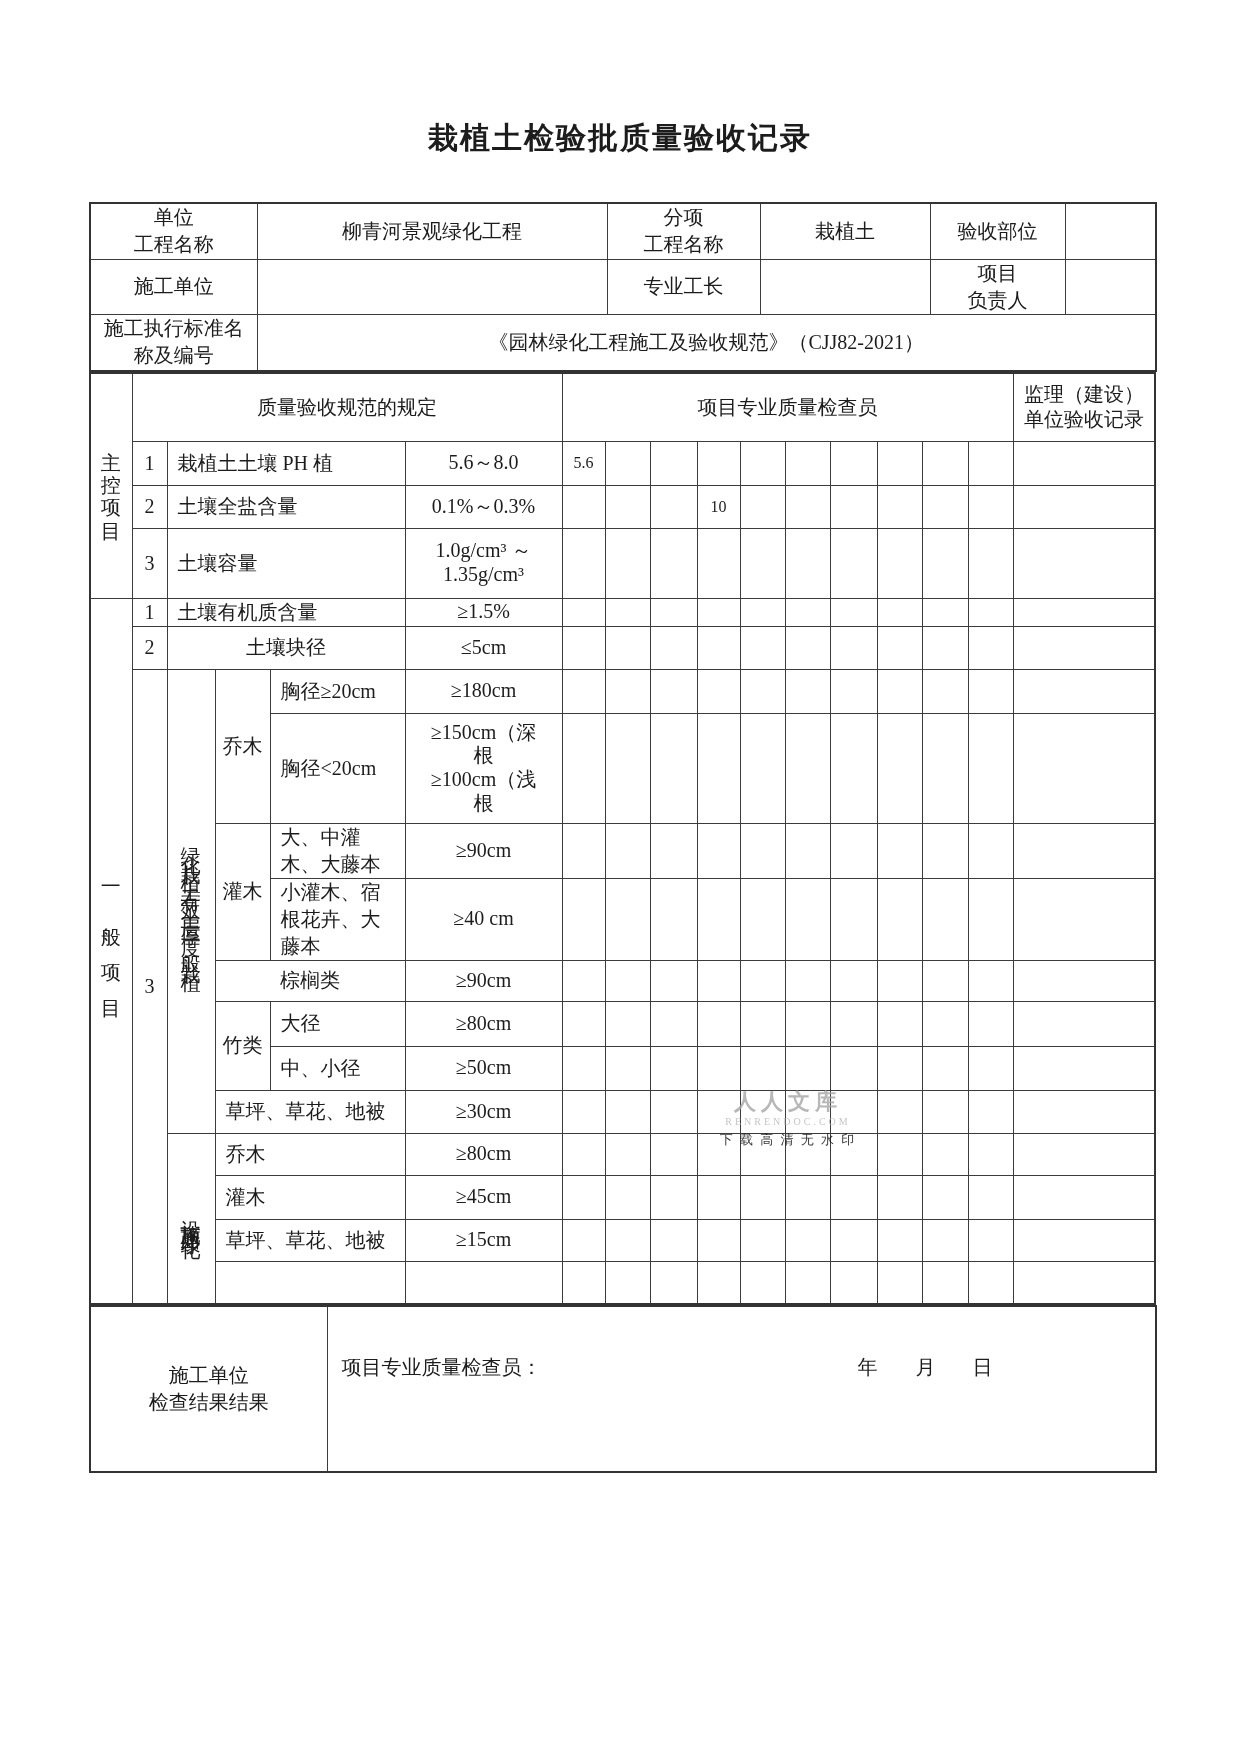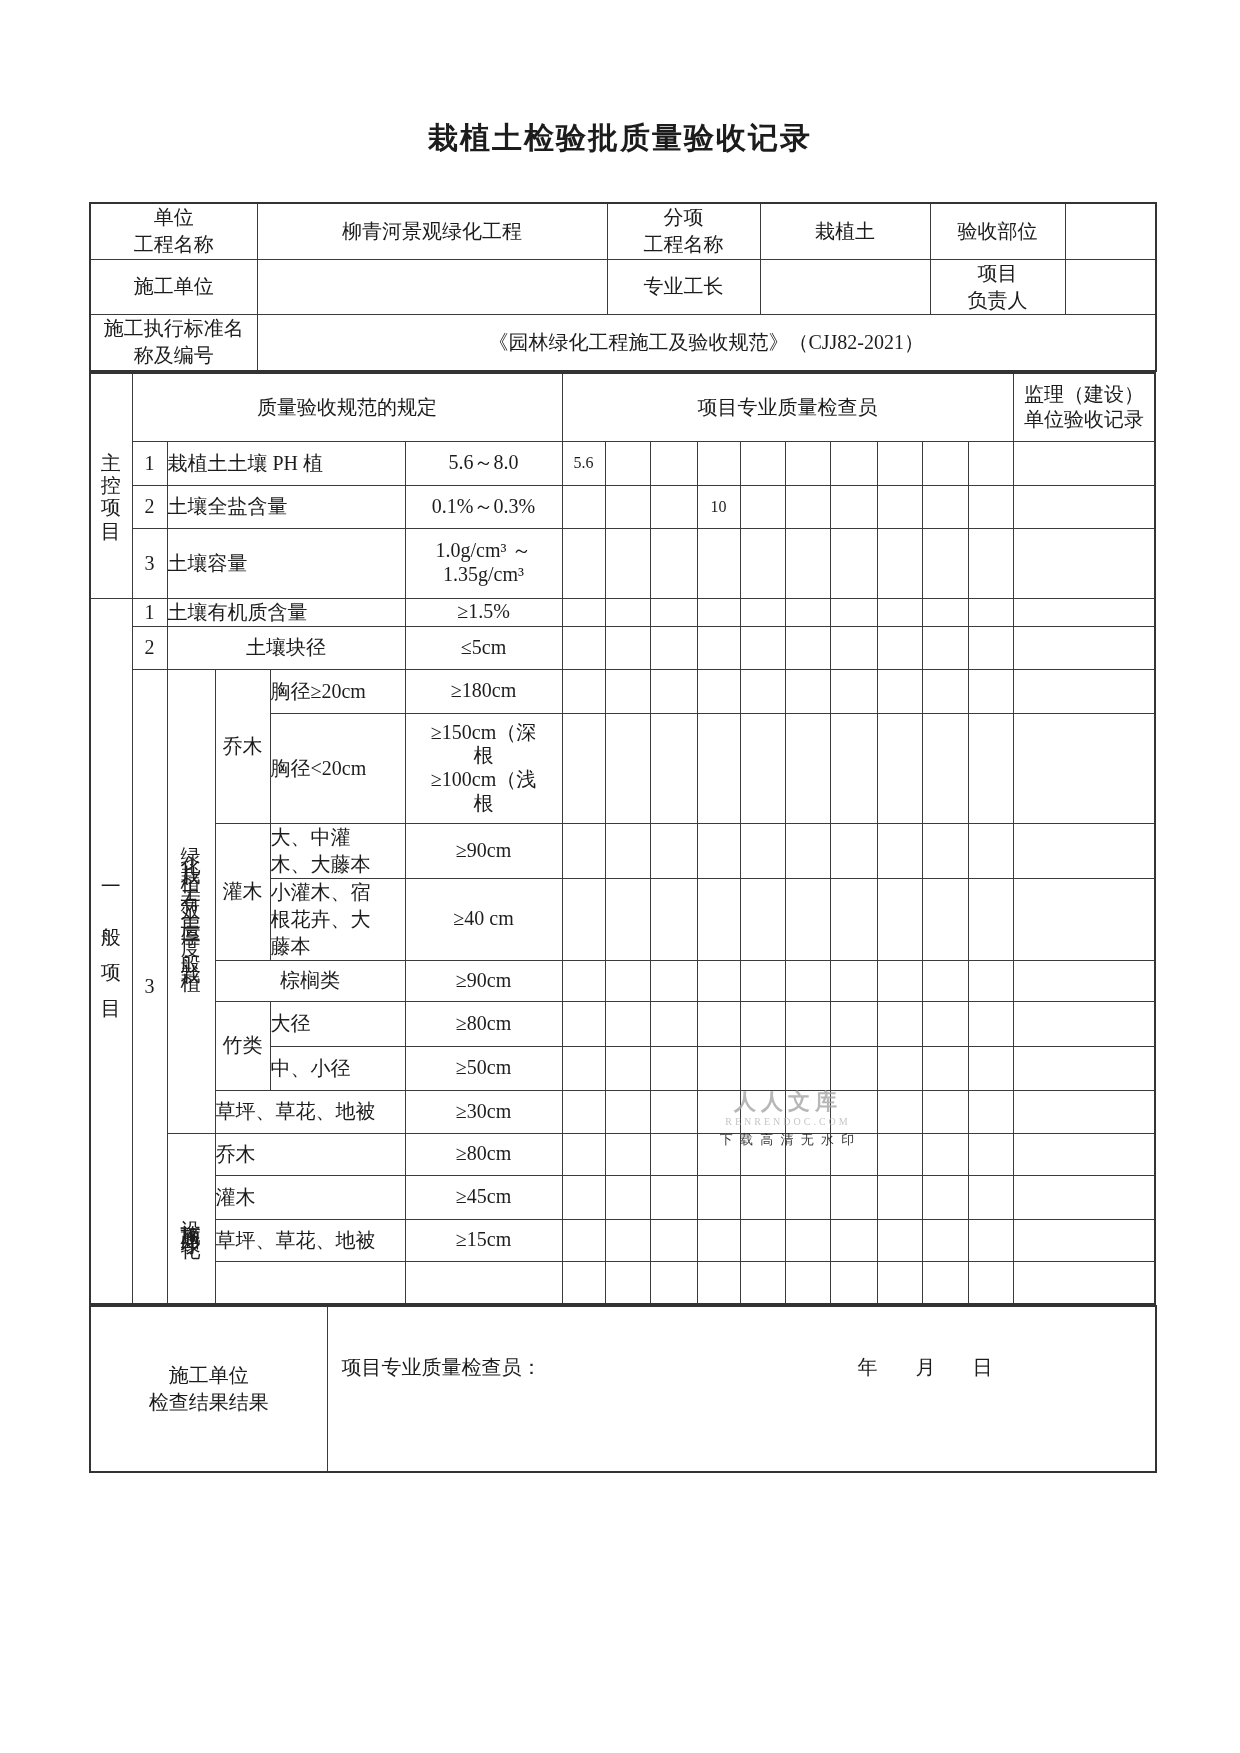--- a/index.html
+++ b/index.html
@@ -16,21 +16,21 @@
     text-align:center;
     font-family:"Liberation Sans","DejaVu Sans",sans-serif;
     font-weight:bold;font-size:30px;letter-spacing:2px;
   }
   .tables{position:absolute;left:89px;top:202px;width:1066px;}
   table{border-collapse:collapse;table-layout:fixed;width:1066px;}
   table{border:2px solid #333;}
   td{border:1px solid #3b3b3b;vertical-align:middle;font-size:20px;padding:0;overflow:hidden;}
   .lbl{text-align:center;}
   .val{text-align:center;}
-  .nm{text-align:left;}
+  .nm{text-align:left;padding-left:10px;}
   .num{text-align:center;}
   .spec{text-align:center;line-height:1.18;}
   .pre{white-space:pre-line;}
   .chk{text-align:center;font-size:16px;}
   .sup-cell{}
   .vertcell{text-align:center;}
   .vert{
     display:inline-block;
     writing-mode:vertical-lr;
     text-orientation:upright;

